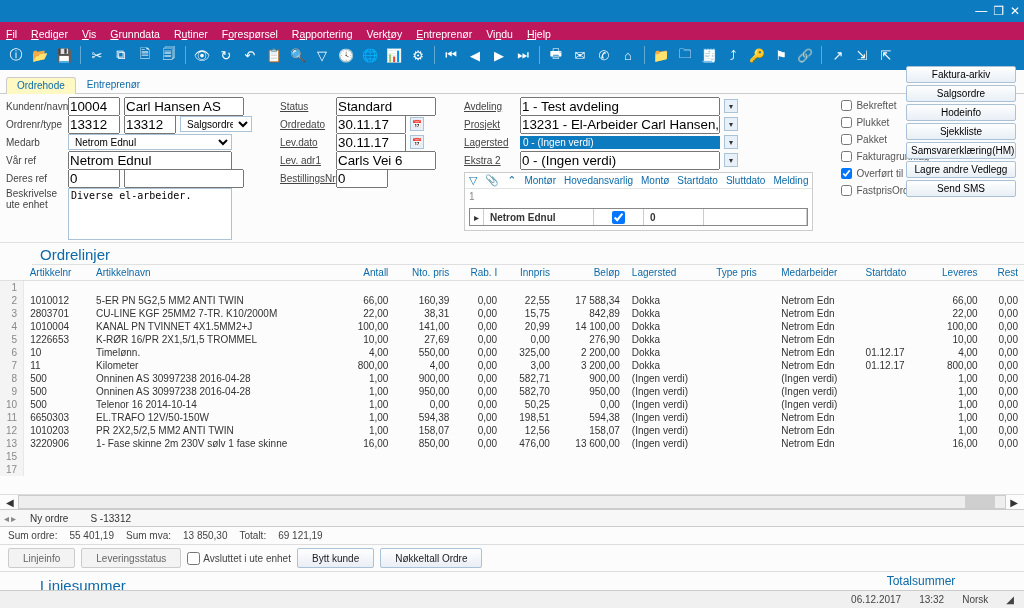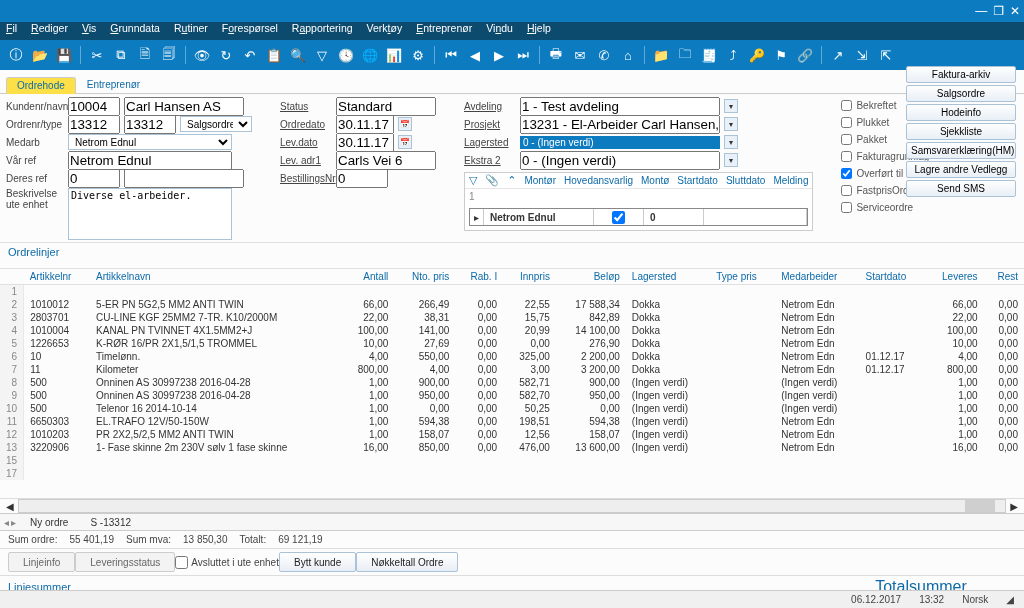--- a/index.html
+++ b/index.html
@@ -1,84 +1,84 @@
 <!DOCTYPE html>
 <html><head>
 <meta charset="utf-8">
 <style>
   * { box-sizing: border-box; margin: 0; padding: 0; }
   body { font-family: "Segoe UI", Tahoma, sans-serif; font-size: 10px; background: #fcfcfc; color: #333; overflow: hidden; }
   
   .titlebar { background: #0d7bbf; height: 22px; display: flex; justify-content: flex-end; align-items: center; padding: 0 4px; gap: 6px; color: #fff; }
   .titlebar span { cursor: pointer; font-size: 12px; }
   
-  .menubar { background: #0c4a6e; color: #fff; height: 18px; display: flex; align-items: flex-start; padding: 0 6px; gap: 14px; font-size: 10.5px; }
+  .menubar { background: #be185d; color: #fff; height: 18px; display: flex; align-items: flex-end; padding: 0 6px; gap: 14px; font-size: 10.5px; }
   .menubar span { cursor: pointer; }
   .menubar span u { text-decoration: underline; }
   
   .toolbar { background: #0d7bbf; height: 30px; display: flex; align-items: center; padding: 0 6px; gap: 4px; }
   .toolbar .ticon { width: 20px; height: 20px; display:flex; align-items:center; justify-content:center; color:#fff; border-radius:3px; cursor:pointer; font-size:13px; }
   .toolbar .sep { width: 1px; height: 18px; background: rgba(255,255,255,0.35); margin: 0 2px; }
   
   .tabbar { display:flex; border-bottom:1px solid #ccc; padding-left:6px; margin-top:4px; align-items:flex-end; height:20px; }
   .tabbar .tab { padding: 2px 10px 3px 10px; color:#0d6aa8; cursor:pointer; border:1px solid transparent; border-bottom:none; }
-  .tabbar .tab.active { border-color:#ccc; background:#fde047; position:relative; top:1px; border-radius:3px 3px 0 0; }
+  .tabbar .tab.active { border-color:#ccc; background:#fef9c3; position:relative; top:1px; border-radius:3px 3px 0 0; }
 
   .form-area { display:flex; padding:4px 6px 2px 6px; gap:28px; border-bottom:1px solid #e0e0e0; }
   .form-col { display:flex; flex-direction:column; gap:2px; }
   .frow { display:flex; align-items:center; gap:4px; height:16px; }
   .lbl { width: 58px; color:#444; }
   .lbl.w2 { width: 52px; text-decoration: underline; }
   input[type=text].fi, select.fi { height:16px; font-size:10px; border:1px solid #abc3d6; background:#fff; padding: 0 2px; }
-  .fi.w40{width:52px}.fi.w60{width:58px}.fi.w120{width:120px}.fi.w72{width:72px}.fi.w100{width:100px}
+  .fi.w40{width:52px}.fi.w60{width:70px}.fi.w120{width:120px}.fi.w72{width:72px}.fi.w100{width:100px}
   .datebtn { width:14px;height:14px;background:#e8f0fa;border:1px solid #abc3d6;display:inline-flex;align-items:center;justify-content:center;font-size:8px;cursor:pointer; }
   textarea.fi { height:52px; font-size:10px; border:1px solid #abc3d6; resize:none; padding:1px 2px; }
 
   .mid-col { flex:1; }
   .sel-line { background:#0d7bbf; color:#fff; padding:1px 3px; display:inline-block; }
 
   .montor-panel { border:1px solid #ccc; background:#fff; margin-top:2px; }
   .montor-head { display:flex; align-items:center; gap:8px; padding:1px 4px; color:#0d6aa8; border-bottom:1px solid #e4e4e4; }
   .montor-head .ic { font-size:11px; cursor:pointer; }
   .montor-row { display:flex; align-items:center; border:1px solid #888; margin:4px; height:18px; }
   .montor-row .cell { padding:0 6px; border-right:1px solid #ccc; height:100%; display:flex; align-items:center; }
 
   .right-col { width:180px; display:flex; flex-direction:column; gap:2px; }
   .chk { display:flex; align-items:center; gap:4px; height:15px; color:#555; }
   .chk input { width:11px;height:11px; }
   .btns-col { position:absolute; right:8px; top:66px; width:110px; display:flex; flex-direction:column; gap:2px; }
   button.rb { height:17px; font-size:10px; border:1px solid #a9c2d8; background:linear-gradient(#fefefe,#e8eff6); cursor:pointer; border-radius:2px; padding:0 4px; }
 
-  .section-hdr { color:#0d6aa8; padding:3px 8px 10px 8px; font-size:11px; border-bottom:1px solid #e0e0e0; }
+  .section-hdr { color:#0d6aa8; padding:3px 8px 1px 8px; font-size:15px; border-bottom:1px solid #e0e0e0;margin-left:32px; }
   
   .grid-wrap { height: 230px; overflow:auto; border-bottom:1px solid #ddd; }
   table.grid { width:100%; border-collapse:collapse; font-size:10px; }
   table.grid th { text-align:left; color:#0d6aa8; font-weight:normal; padding:2px 6px; border-bottom:1px solid #e0e0e0; position:sticky; top:0; background:#fcfcfc; cursor:pointer; white-space:nowrap; }
   table.grid th.r, table.grid td.r { text-align:right; }
   table.grid td { padding:1px 6px; white-space:nowrap; }
   table.grid td.rownum { color:#888; text-align:right; width:18px; background:#f4f4f4; border-right:1px solid #e8e8e8; }
   
   .bottom-tabs { display:flex; align-items:center; border-top:1px solid #ccc; border-bottom:1px solid #ccc; height:18px; padding:0 4px; gap:6px; background:#f7f7f7;}
   .bottom-tabs .bt { padding:1px 8px; font-size:10px; color:#333; cursor:pointer; }
   .bottom-tabs .bt:first-child { border:1px solid #bbb; background:#fff; border-radius:2px; }
   .bottom-tabs .arrows { display:flex; gap:2px; color:#888; }
   .sumsrow { display:flex; gap:12px; padding:3px 8px; border-bottom:1px solid #ddd; }
   .sumsrow span { color:#444; }
-  .actrow { display:flex; gap:0; padding:3px 8px; align-items:center; border-bottom:1px solid #ddd; }
+  .actrow { display:flex; gap:6px; padding:3px 8px; align-items:center; border-bottom:1px solid #ddd; }
   button.ab { height:20px; font-size:10px; border:1px solid #ccc; background:#f3f3f3; padding:0 14px; cursor:pointer; border-radius:2px; color:#666;}
   button.ab.active { background:linear-gradient(#fff,#e9eef5); color:#222; border-color:#a9c2d8;}
   .chklbl { display:flex; align-items:center; gap:3px; color:#444; }
   
   .lower { display:flex; justify-content:space-between; padding:2px 8px 0 8px; }
   .linjesummer { }
   .ls-grid { display:grid; grid-template-columns: 48px 42px 48px 42px 62px 42px 54px 42px 50px 42px; gap:2px 8px; margin-top:2px; align-items:center;}
   .ls-grid .l { color:#444; }
   .ls-grid .v { border:1px solid #ccc; background:#f4f4f4; text-align:right; padding:1px 3px; height:15px; }
   .totals { text-align:right; width:190px; }
-  .totals .hdr { color:#0d6aa8; font-size:16px; text-align:center; padding-bottom:2px; }
+  .totals .hdr { color:#0d6aa8; font-size:12px; text-align:center; padding-bottom:2px; }
   .totals .trow { display:flex; justify-content:space-between; height:16px; align-items:center; }
   .totals .trow .v { border:1px solid #ccc; background:#f4f4f4; width:70px; text-align:right; padding:1px 3px; }
 
   .statusbar { position:fixed; bottom:0; left:0; right:0; height:18px; background:#f0f0f0; border-top:1px solid #ccc; display:flex; justify-content:flex-end; align-items:center; gap:18px; padding:0 10px; color:#444; }
   .scroll-strip { display:flex; align-items:center; gap:4px; padding:0 6px; }
   .scroll-strip .track { flex:1; height:14px; background:#eee; border:1px solid #ccc; position:relative;}
   .scroll-strip .thumb { position:absolute; right:10px; top:0; bottom:0; width:30px; background:#cfcfcf; }
 </style>
 </head>
 <body>
@@ -284,24 +284,20 @@
         <span>Fakturagrunnlag</span>
       </label>
     <label class="chk">
         <input type="checkbox" checked="" style="">
         <span>Overført til ute enhet</span>
       </label>
     <label class="chk">
         <input type="checkbox" style="">
         <span>FastprisOrdre</span>
       </label>
-    <label class="chk">
-        <input type="checkbox" style="">
-        <span>Serviceordre</span>
-      </label>
   </div>
 </div>
 
 <div class="section-hdr">Ordrelinjer</div>
 
 <div class="grid-wrap">
 <table class="grid">
   <thead>
         <tr>
     <th></th>
@@ -335,21 +331,21 @@
   <td></td>
           <td></td>
           <td class="r"></td>
           <td class="r"></td>
         </tr>
         <tr>
           <td class="rownum">2</td>
           <td>1010012</td>
           <td>5-ER PN 5G2,5 MM2 ANTI TWIN</td>
   <td class="r">66,00</td>
-          <td class="r">266,49</td>
+          <td class="r">160,39</td>
           <td class="r">0,00</td>
   <td class="r">22,55</td>
           <td class="r">17 588,34</td>
           <td>Dokka</td>
           <td></td>
   <td>Netrom Edn</td>
           <td></td>
           <td class="r">66,00</td>
           <td class="r">0,00</td>
         </tr>

